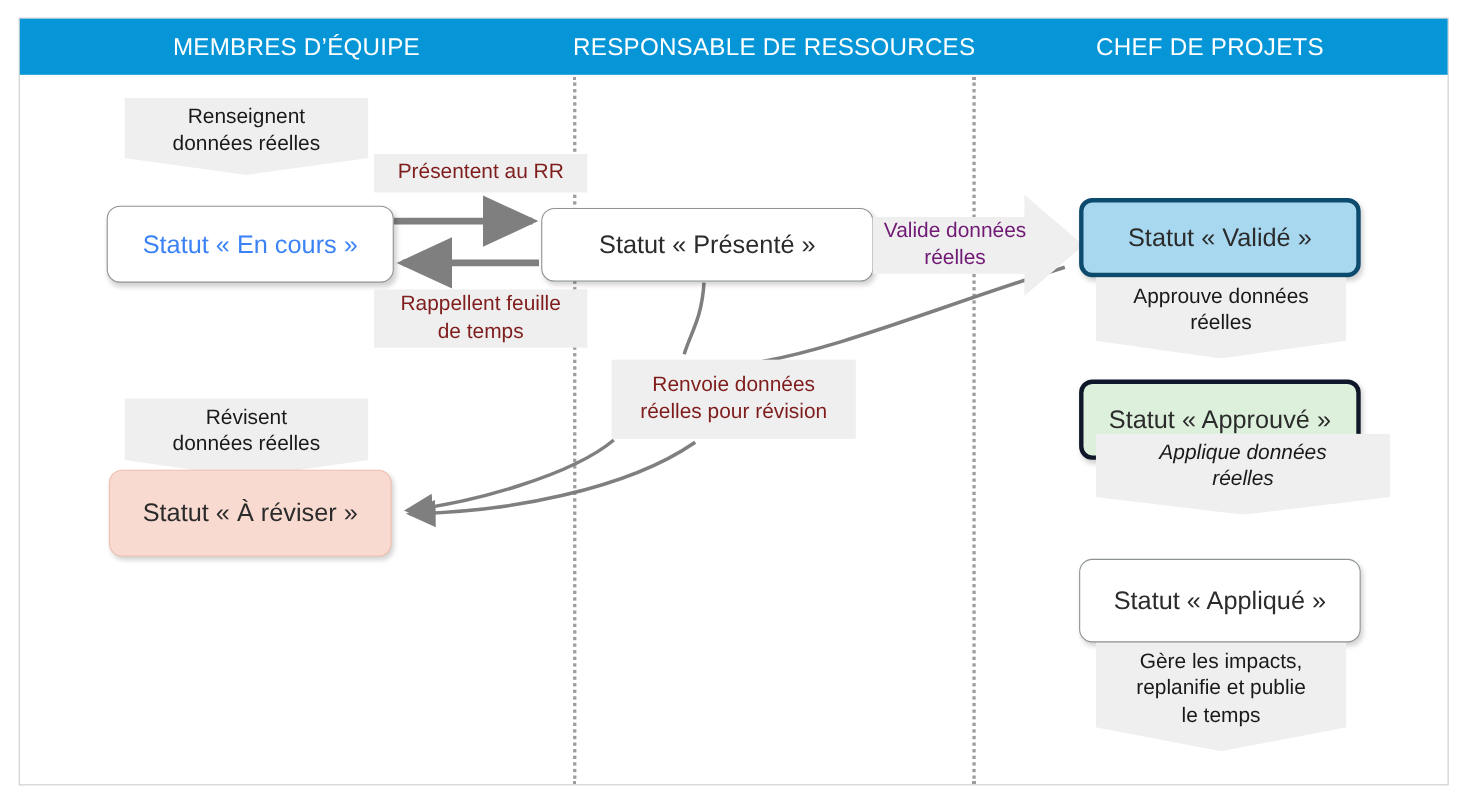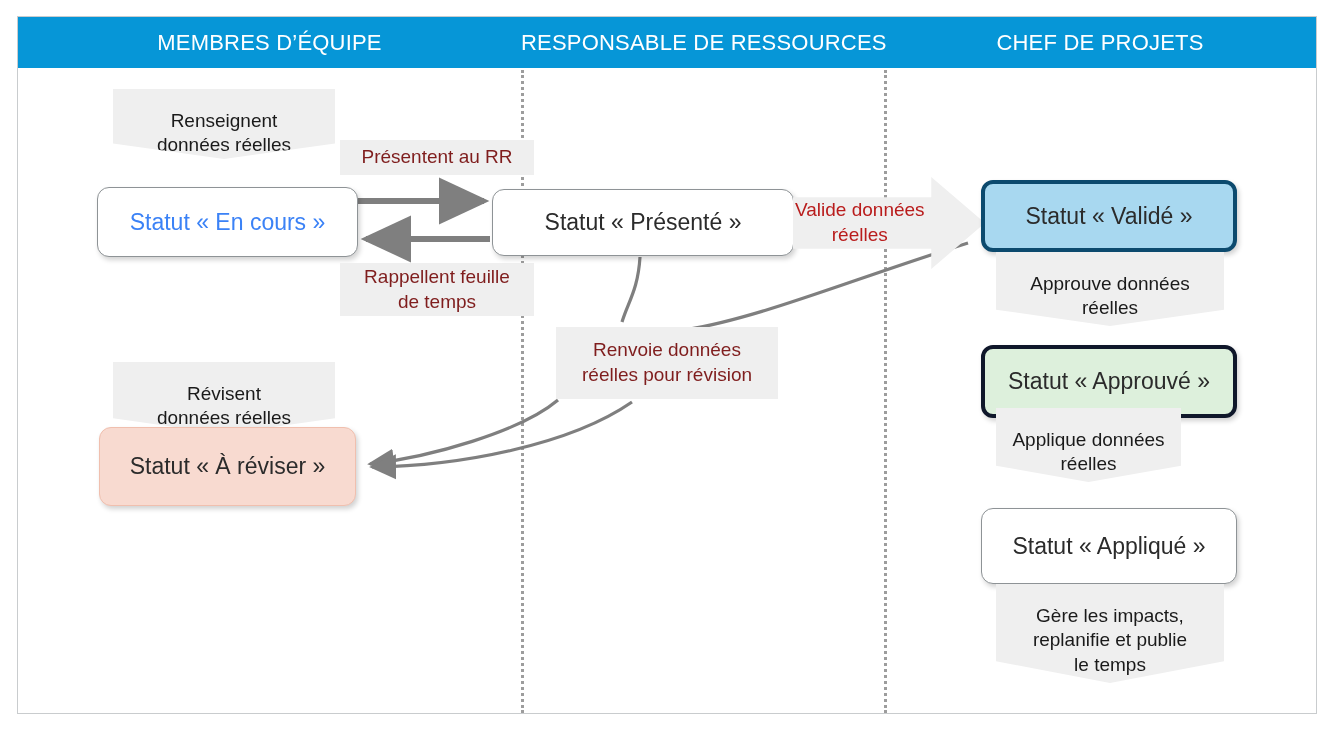--- a/index.html
+++ b/index.html
@@ -29,33 +29,33 @@
   .status-grey-text{color:#3b82f6;}
   .status-blue{background:#A8D8F0;border:4px solid #0c4a6e;}
   .status-green{background:#DDF0DC;border:4px solid #0f172a;}
   .status-pink{background:#F8DAD0;border:1px solid #f0bfae;}
 
   
   .chevron{position:absolute;background:#EFEFEF;
            clip-path:polygon(0 0,100% 0,100% 78%,50% 100%,0 78%);
            display:flex;align-items:flex-start;justify-content:center;
            text-align:center;font-size:19px;color:#1a1a1a;line-height:1.28;}
-  .chevron > span{display:block;padding-top:20px;}
+  .chevron > span{display:block;padding-top:6px;}
 
   
   .label-block{position:absolute;background:#EFEFEF;display:flex;
                align-items:center;justify-content:center;text-align:center;
                font-size:19px;color:#7f1d1d;line-height:1.3;}
 
   
   .big-arrow{position:absolute;background:#EFEFEF;
              clip-path:polygon(0 22%,72% 22%,72% 0,100% 50%,72% 100%,72% 78%,0 78%);}
   .big-arrow-text{position:absolute;text-align:center;font-size:19px;
-                  color:#b91c1c;line-height:1.3;
-                  display:flex;align-items:center;justify-content:flex-start;}
+                  color:#701a75;line-height:1.3;
+                  display:flex;align-items:center;justify-content:flex-end;}
 
   svg.links{position:absolute;left:0;top:0;width:1335px;height:730px;
             pointer-events:none;overflow:visible;}
 </style>
 </head>
 <body>
 
 <div id="root">
 
   <div class="frame"></div>
@@ -139,21 +139,21 @@
 
   <div class="chevron" style="left:996px;top:252px;width:228px;height:74px;">
     <span>
       <span>Approuve données</span><br>
       <span>réelles</span>
     </span>
   </div>
 
   <div class="status-box status-green" style="left:981px;top:345px;width:256px;height:73px;">Statut « Approuvé »</div>
 
-  <div class="chevron" style="left:996px;top:408px;width:185px;height:74px;">
+  <div class="chevron" style="left:996px;top:394px;width:268px;height:74px;font-style:italic;">
     <span>
       <span>Applique données</span><br>
       <span>réelles</span>
     </span>
   </div>
 
   <div class="status-box status-white" style="left:981px;top:508px;width:256px;height:76px;">Statut « Appliqué »</div>
 
   <div class="chevron" style="left:996px;top:584px;width:228px;height:99px;">
     <span>

